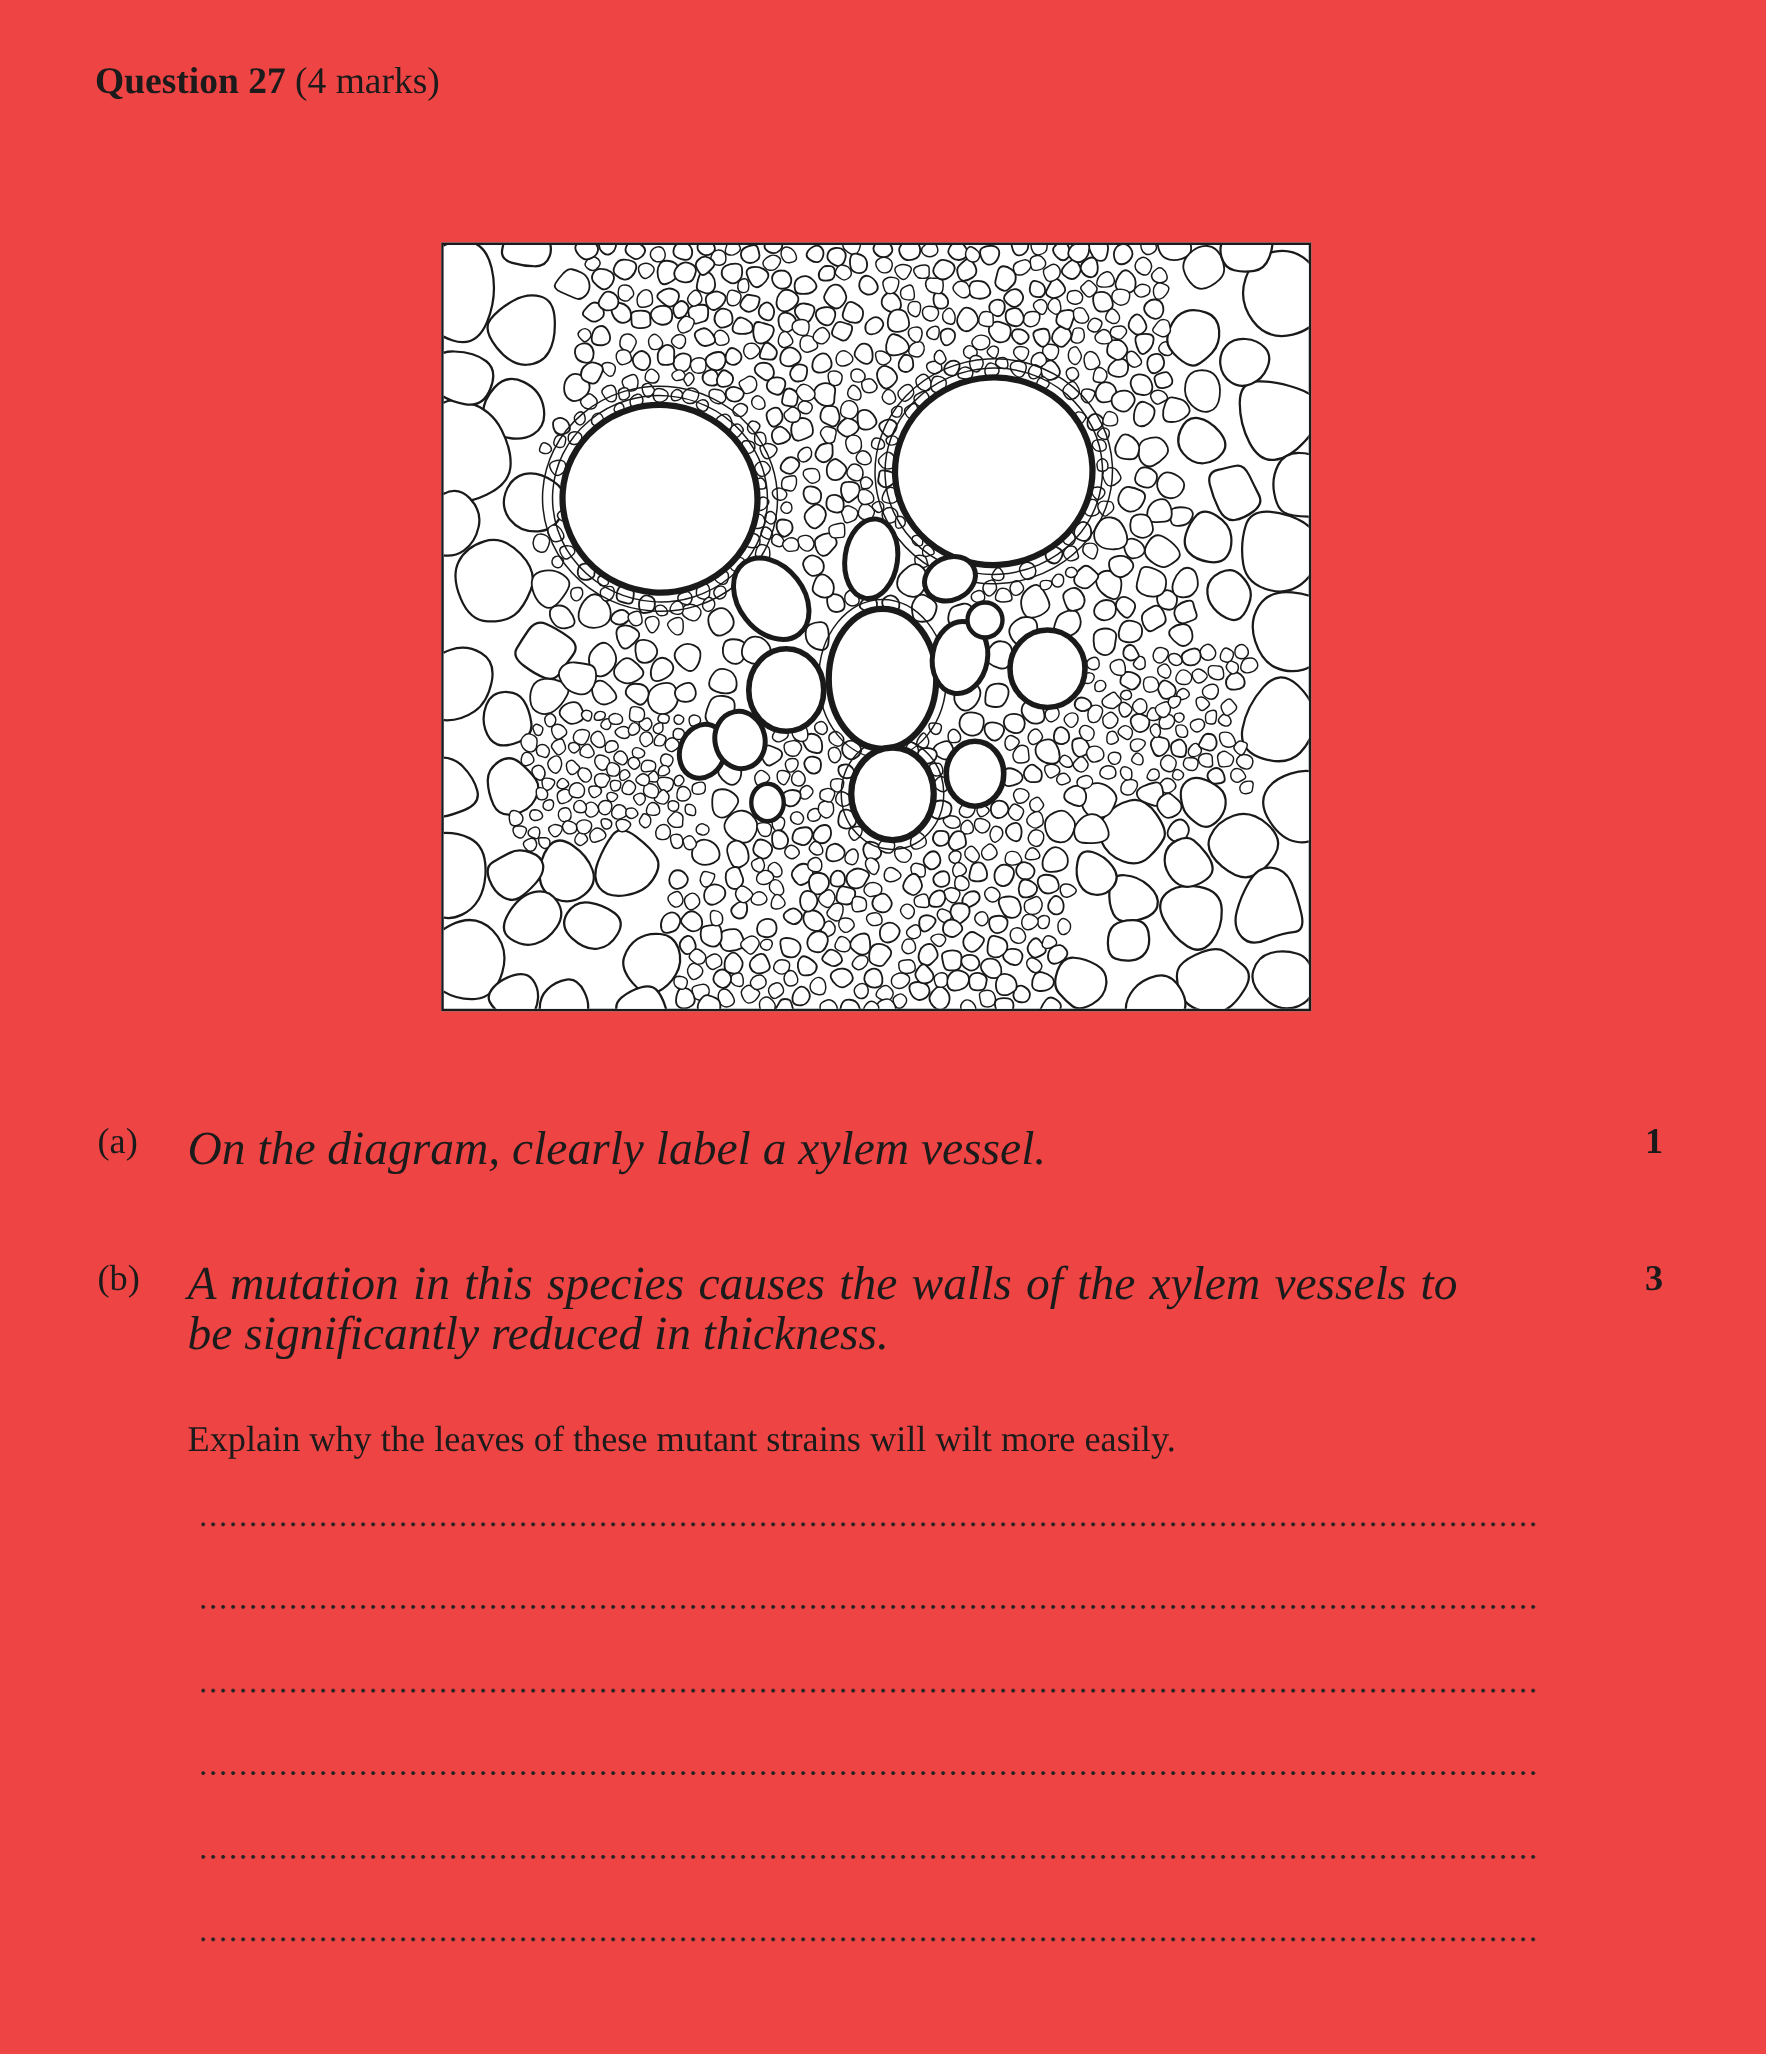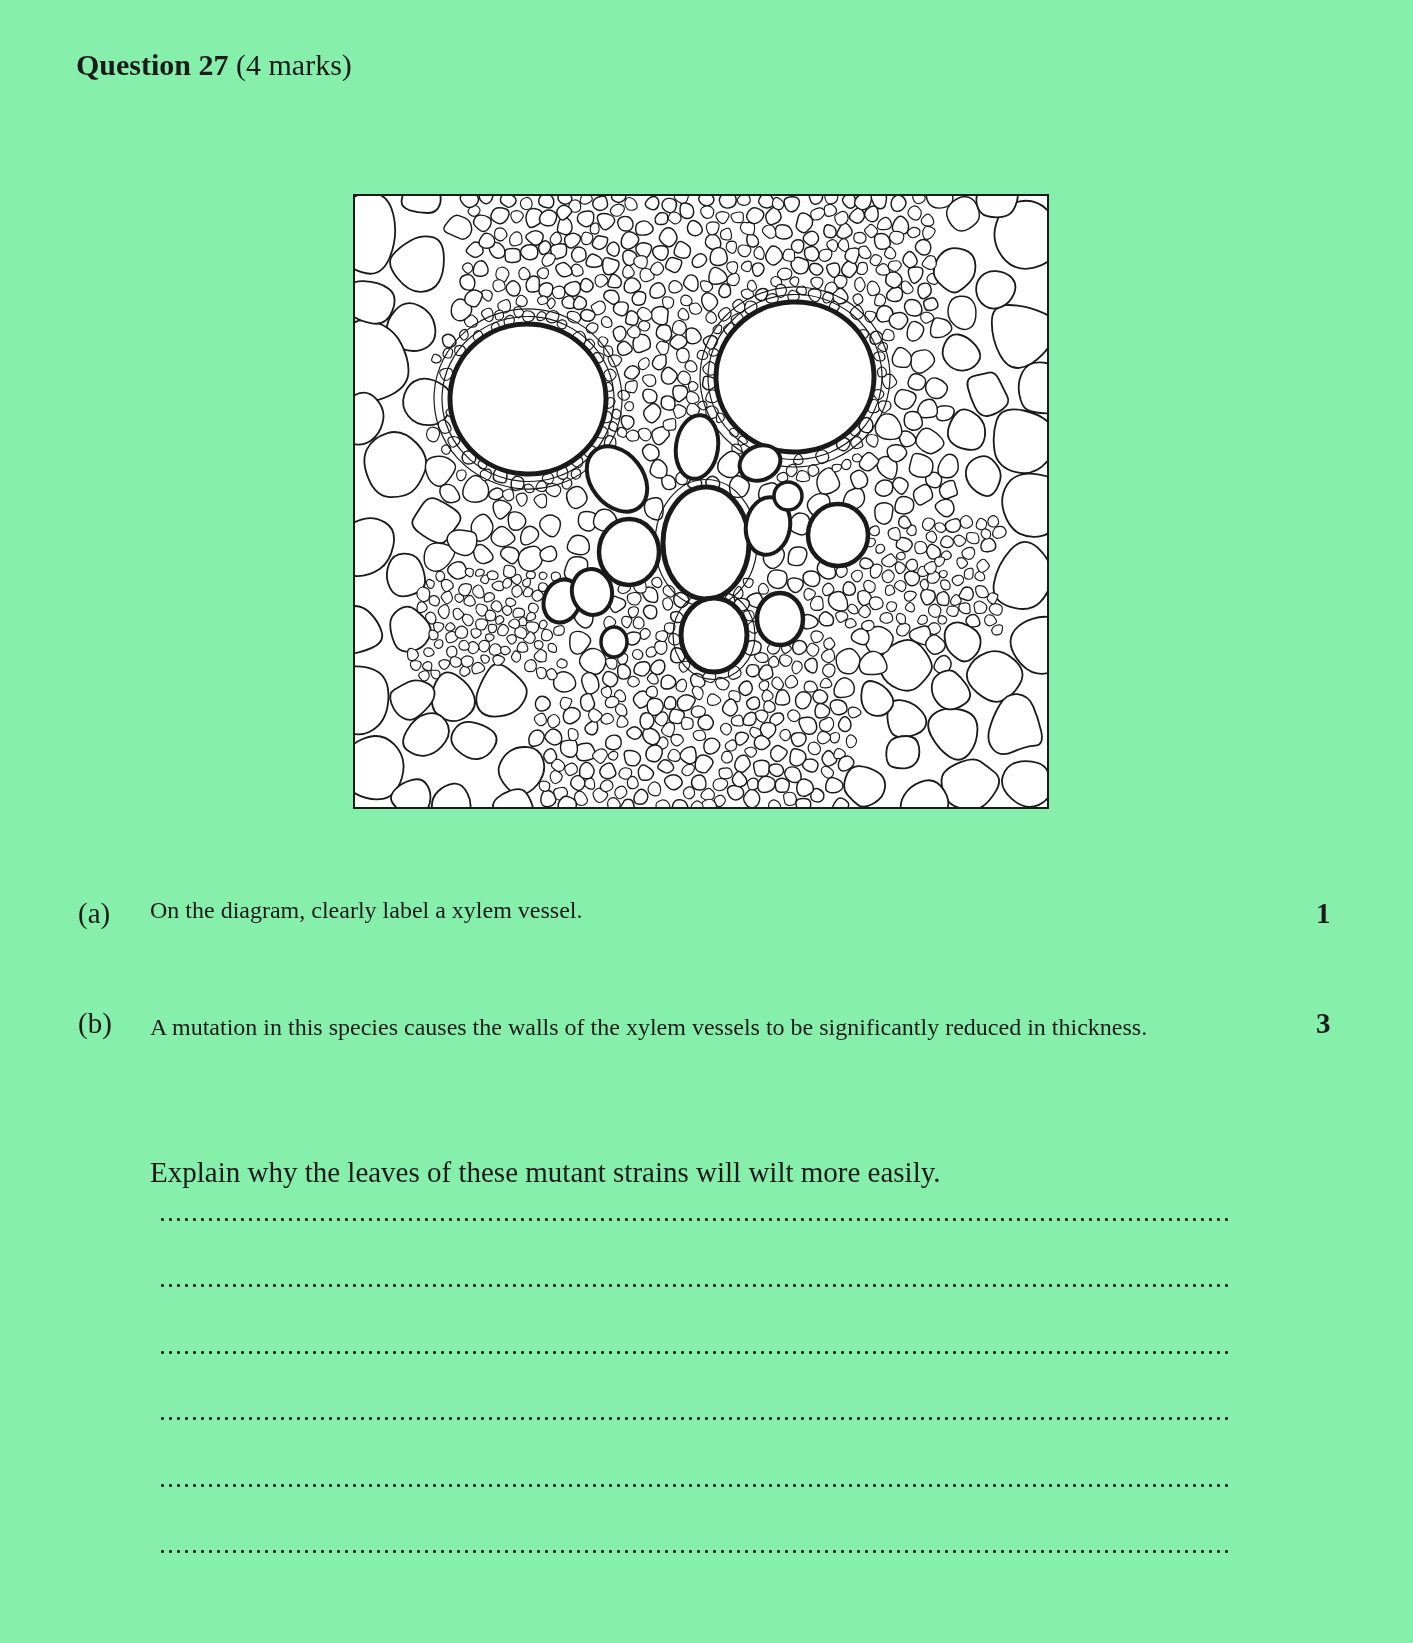--- a/index.html
+++ b/index.html
@@ -1,20 +1,20 @@
 <!DOCTYPE html>
 <html><head>
 <meta charset="utf-8">
 <style>
   html,body{margin:0;padding:0;background:#ffffff;}
   .page{
     position:relative;
     width:1413px;
     height:1643px;
-    background:#86efac;
+    background:#ef4444;
     font-family:"Liberation Serif","DejaVu Serif",serif;
     color:#1b1b1b;
     overflow:hidden;
   }
   .abs{position:absolute;}
   .q-header{left:76px;top:48px;font-size:30px;}
   .q-header .qnum{font-weight:700;}
   .q-header .qmarks{font-weight:400;}
   .intro{left:76px;top:125px;font-size:29px;}
   .figure{
@@ -23,26 +23,26 @@
     border:2px solid #1a1a1a;
     background:#ffffff;
   }
   .figure svg{display:block;}
   .caption{
     left:352px;top:819px;
     font-family:"Liberation Sans","DejaVu Sans",sans-serif;
     font-size:24px;color:#2b2b2b;
   }
   .part-label{font-size:29px;}
-  .part-text{font-size:24px;}
+  .part-text{font-size:38px;font-style:italic;}
   .pa-label{left:78px;top:897px;}
   .pa-text{left:150px;top:897px;}
   .pb-label{left:78px;top:1007px;}
   .pb-text{left:150px;top:1007px;width:1016px;text-align:justify;line-height:40px;}
-  .prompt{left:150px;top:1136px;font-size:29px;margin-top:20px;}
+  .prompt{left:150px;top:1136px;font-size:29px;}
   .mark{font-size:29px;font-weight:700;}
   .mark-a{left:1316px;top:897px;}
   .mark-b{left:1316px;top:1007px;}
   .answer-lines{left:161px;top:1218px;width:1071px;}
   .dotline{
     height:3px;
     margin-bottom:63.4px;
     background-image:radial-gradient(circle at 1.5px 1.5px,#222 1.3px,transparent 1.7px);
     background-size:8px 3px;
     background-repeat:repeat-x;

